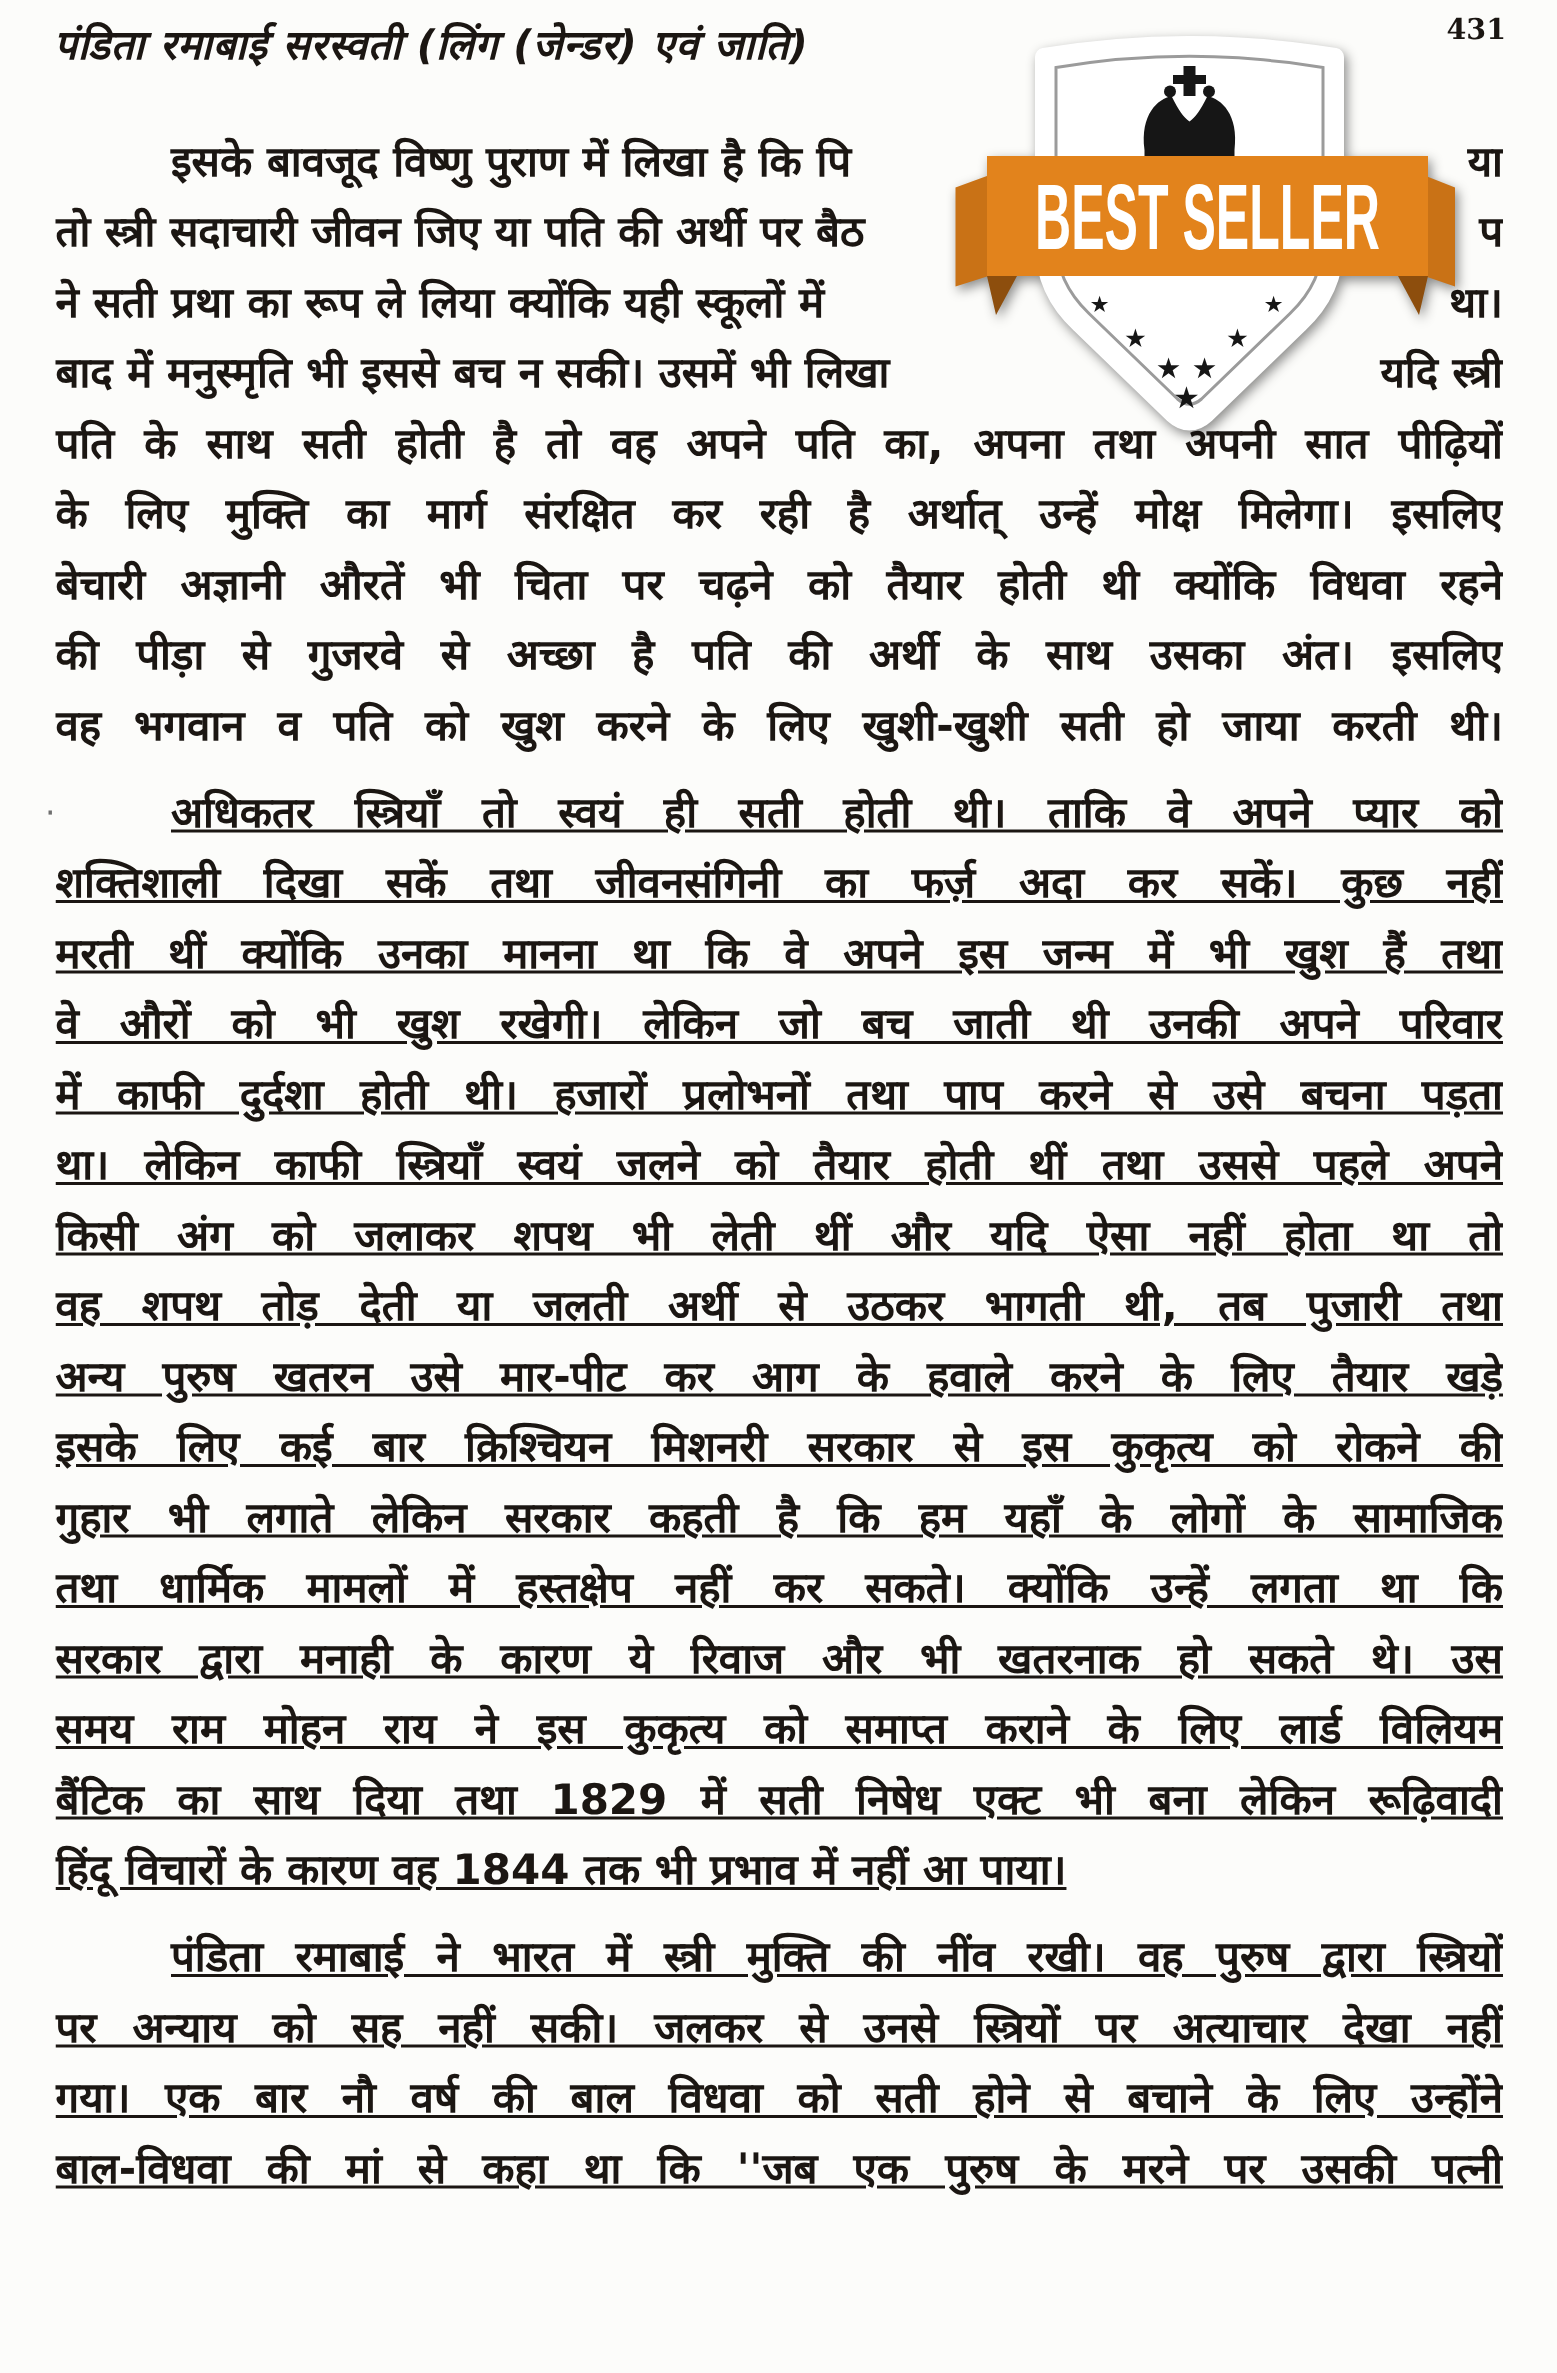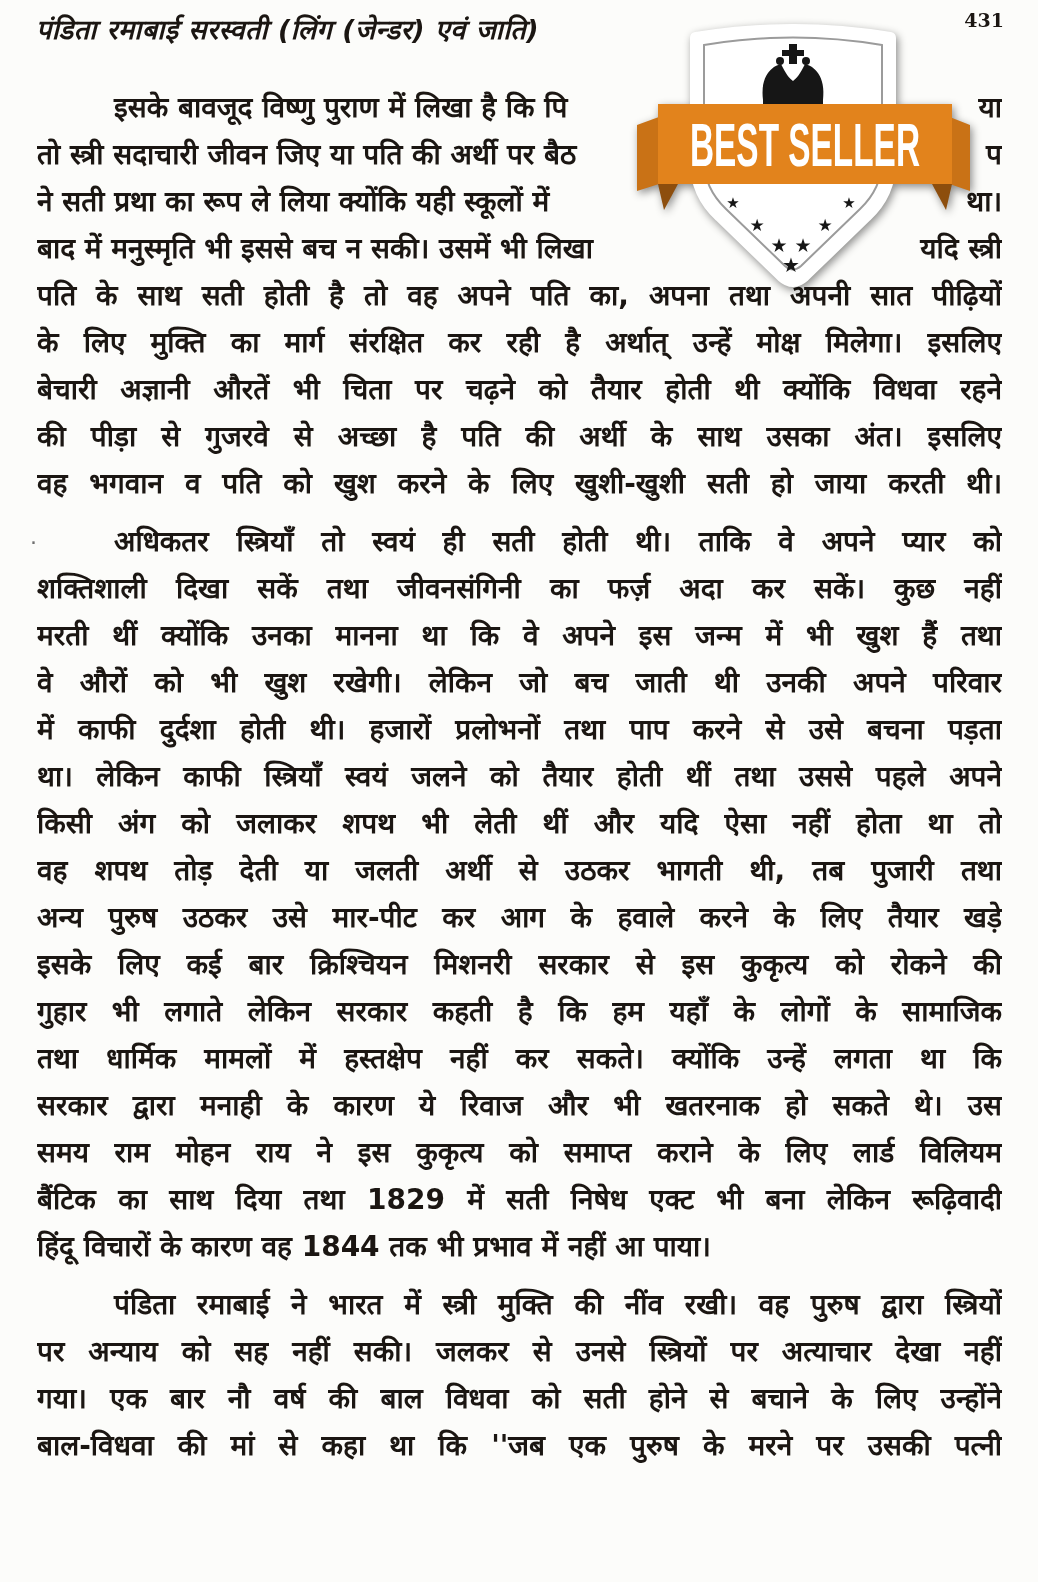--- a/index.html
+++ b/index.html
@@ -23,21 +23,21 @@
   }
   #pgnum{
     font-family:"DejaVu Serif", serif;
     font-size:19px;font-weight:700;line-height:1.1;
   }
   
   #bodytext{
     position:absolute;top:84px;left:37px;right:36px;
   }
   .para{margin:0;}
-  .para + .para{margin-top:11px;}
+  .para + .para{margin-top:11px;text-decoration:underline;}
   .line{
     height:47px;line-height:47px;
     font-size:28px;font-weight:600;
     text-align:justify;text-align-last:justify;
     overflow:hidden;
   }
   .line.split{
     display:flex;justify-content:space-between;
   }
   .line.indent{padding-left:77px;}
@@ -95,21 +95,21 @@
       </div>
       <div class="para">
         <div class="line indent">अधिकतर स्त्रियाँ तो स्वयं ही सती होती थी। ताकि वे अपने प्यार को</div>
         <div class="line">शक्तिशाली दिखा सकें तथा जीवनसंगिनी का फर्ज़ अदा कर सकें। कुछ नहीं</div>
         <div class="line">मरती थीं क्योंकि उनका मानना था कि वे अपने इस जन्म में भी खुश हैं तथा</div>
         <div class="line">वे औरों को भी खुश रखेगी। लेकिन जो बच जाती थी उनकी अपने परिवार</div>
         <div class="line">में काफी दुर्दशा होती थी। हजारों प्रलोभनों तथा पाप करने से उसे बचना पड़ता</div>
         <div class="line">था। लेकिन काफी स्त्रियाँ स्वयं जलने को तैयार होती थीं तथा उससे पहले अपने</div>
         <div class="line">किसी अंग को जलाकर शपथ भी लेती थीं और यदि ऐसा नहीं होता था तो</div>
         <div class="line">वह शपथ तोड़ देती या जलती अर्थी से उठकर भागती थी, तब पुजारी तथा</div>
-        <div class="line">अन्य पुरुष उठकर उसे मार-पीट कर आग के हवाले करने के लिए तैयार खड़े</div>
+        <div class="line">अन्य पुरुष खतरन उसे मार-पीट कर आग के हवाले करने के लिए तैयार खड़े</div>
         <div class="line">इसके लिए कई बार क्रिश्चियन मिशनरी सरकार से इस कुकृत्य को रोकने की</div>
         <div class="line">गुहार भी लगाते लेकिन सरकार कहती है कि हम यहाँ के लोगों के सामाजिक</div>
         <div class="line">तथा धार्मिक मामलों में हस्तक्षेप नहीं कर सकते। क्योंकि उन्हें लगता था कि</div>
         <div class="line">सरकार द्वारा मनाही के कारण ये रिवाज और भी खतरनाक हो सकते थे। उस</div>
         <div class="line">समय राम मोहन राय ने इस कुकृत्य को समाप्त कराने के लिए लार्ड विलियम</div>
         <div class="line">बैंटिक का साथ दिया तथा 1829 में सती निषेध एक्ट भी बना लेकिन रूढ़िवादी</div>
         <div class="line end">हिंदू विचारों के कारण वह 1844 तक भी प्रभाव में नहीं आ पाया।</div>
       </div>
       <div class="para">
         <div class="line indent">पंडिता रमाबाई ने भारत में स्त्री मुक्ति की नींव रखी। वह पुरुष द्वारा स्त्रियों</div>

